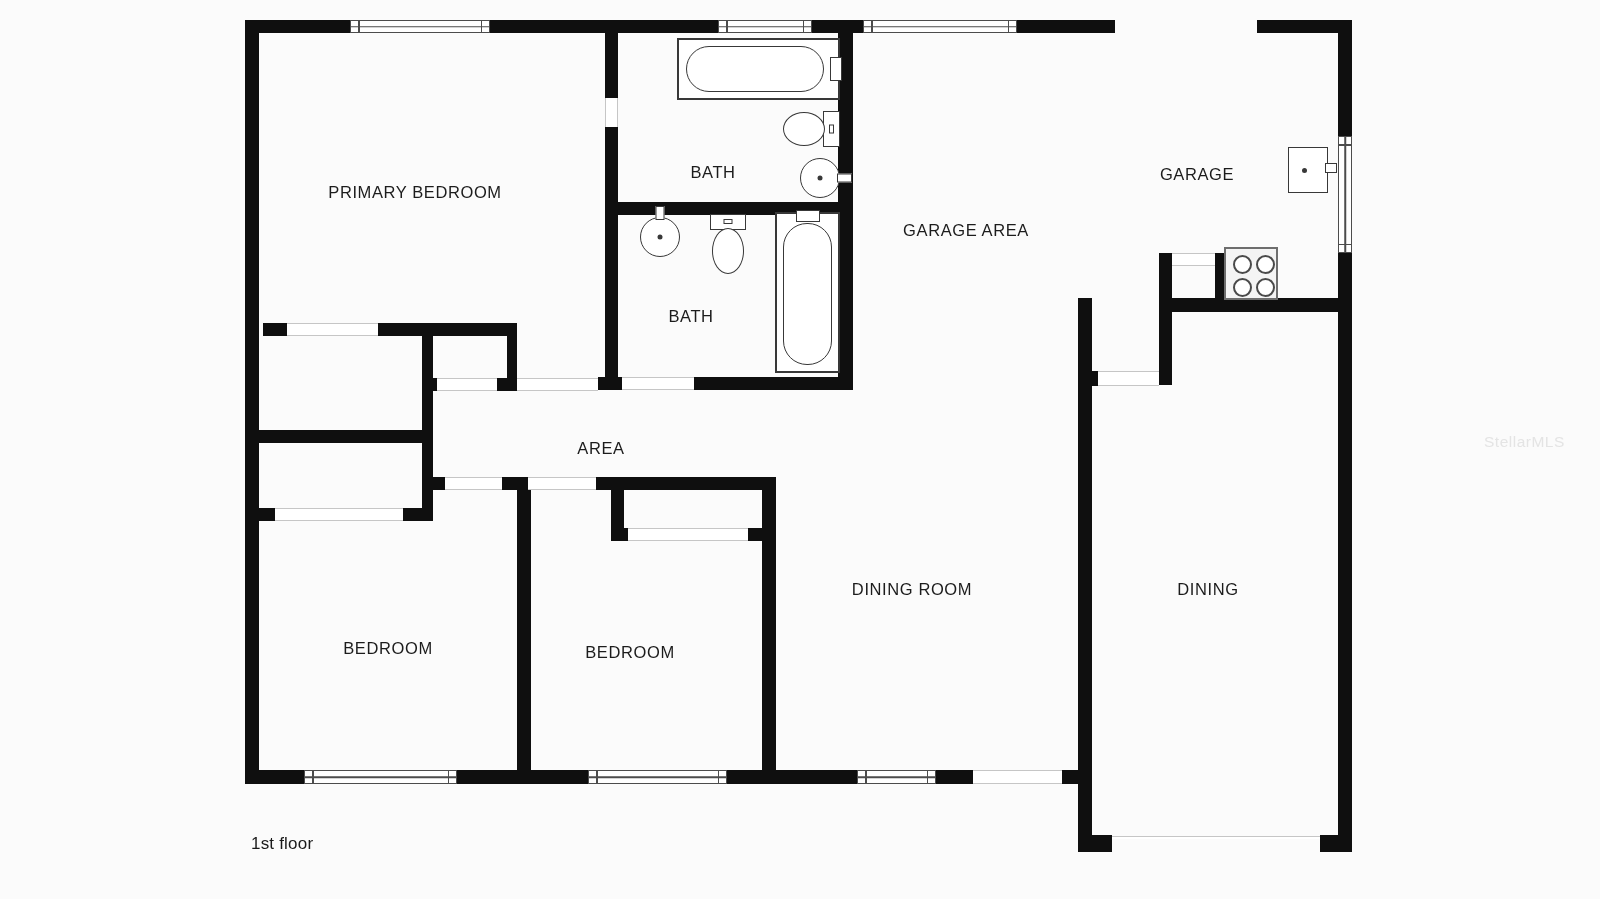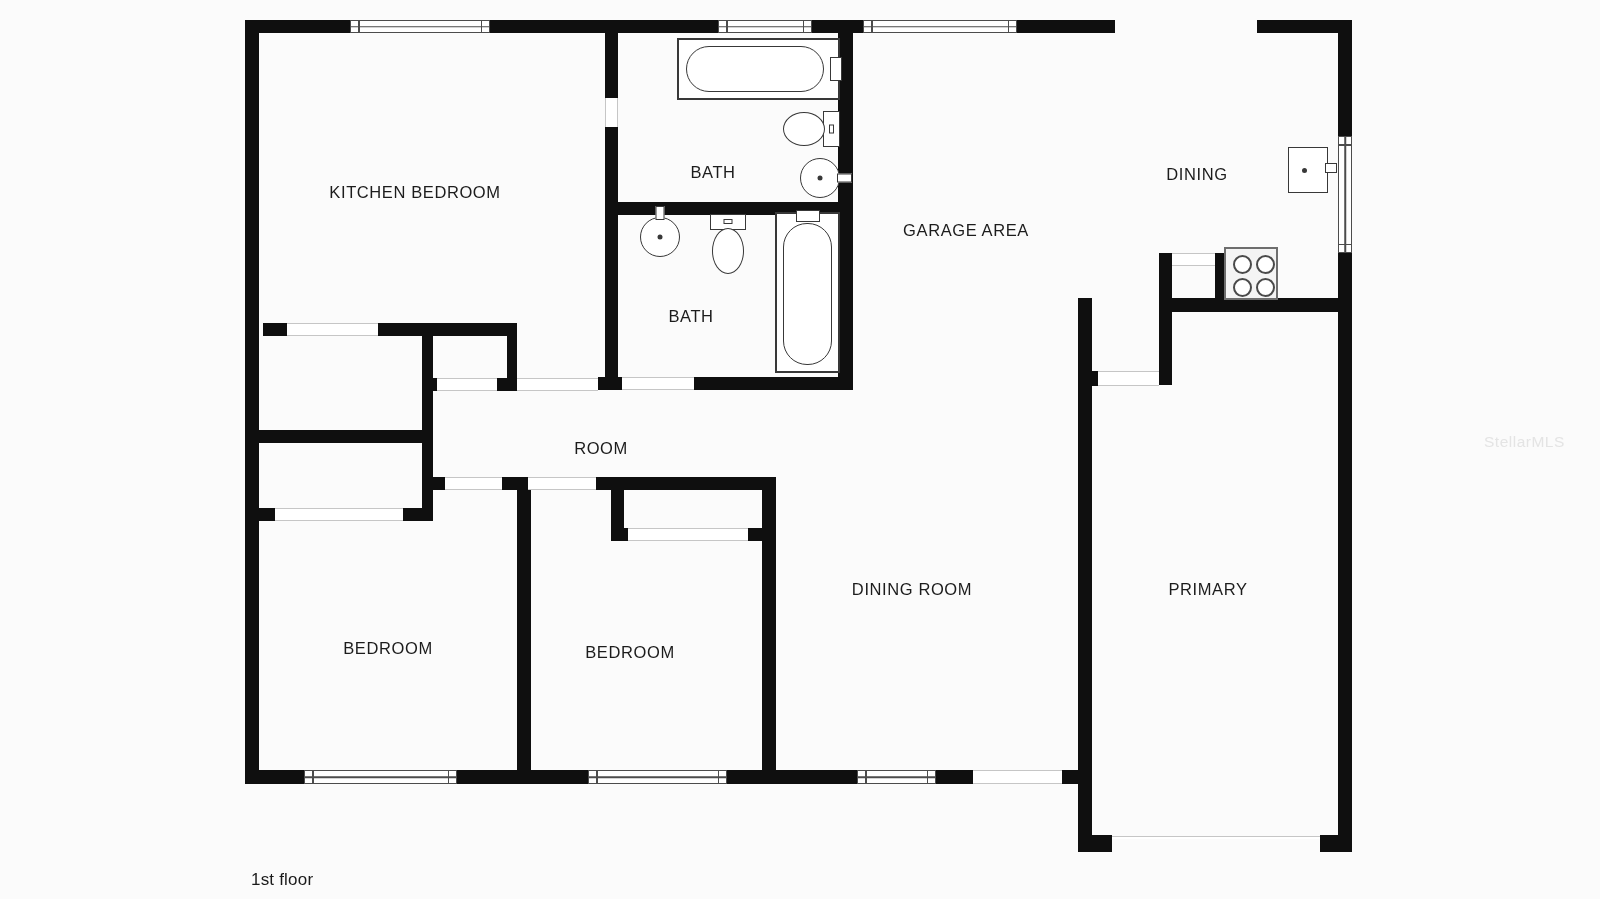--- a/index.html
+++ b/index.html
@@ -12,21 +12,21 @@
   .window{background:#ffffff;border:1.5px solid #4c4c4c;}
   .opening{background:#ffffff;}
   .fixture{background:#ffffff;}
   .room-label{
     position:absolute;transform:translate(-50%,-50%);
     font-size:16.5px;font-weight:500;letter-spacing:.6px;color:#1c1c1c;
     white-space:nowrap;
   }
   #floor-label{
     position:absolute;left:251px;top:834px;font-size:17px;font-weight:400;
-    color:#1a1a1a;letter-spacing:.2px;margin-top:36px;
+    color:#1a1a1a;letter-spacing:.2px;
   }
   #watermark{
     position:absolute;left:1484px;top:433px;font-size:15.5px;font-weight:500;
     color:#e4e4e4;letter-spacing:.5px;
   }
 </style>
 </head>
 <body>
 
 <div id="plan">
@@ -188,23 +188,23 @@
     <div class="abs fixture" style="left: 1224px; top: 247px; width: 54px; height: 53px; border: 2px solid rgb(110, 110, 110); background: rgb(244, 244, 244);">
       <div style="position: absolute; box-sizing: border-box; left: 6.5px; top: 5.5px; width: 19px; height: 19px; border: 2.5px solid rgb(74, 74, 74); border-radius: 50%; background: rgb(255, 255, 255);"></div>
       <div style="position: absolute; box-sizing: border-box; left: 29.5px; top: 5.5px; width: 19px; height: 19px; border: 2.5px solid rgb(74, 74, 74); border-radius: 50%; background: rgb(255, 255, 255);"></div>
       <div style="position: absolute; box-sizing: border-box; left: 6.5px; top: 28.5px; width: 19px; height: 19px; border: 2.5px solid rgb(74, 74, 74); border-radius: 50%; background: rgb(255, 255, 255);"></div>
       <div style="position: absolute; box-sizing: border-box; left: 29.5px; top: 28.5px; width: 19px; height: 19px; border: 2.5px solid rgb(74, 74, 74); border-radius: 50%; background: rgb(255, 255, 255);"></div>
     </div>
     <div class="abs fixture" style="left: 1288px; top: 147px; width: 40px; height: 46px; border: 1.5px solid rgb(56, 56, 56);">
       <div style="position: absolute; box-sizing: border-box; left: 13px; top: 20px; width: 5px; height: 5px; border-radius: 50%; background: rgb(56, 56, 56);"></div>
       <div style="position: absolute; box-sizing: border-box; right: -10px; top: 15px; width: 12px; height: 10px; border: 1.5px solid rgb(56, 56, 56); background: rgb(255, 255, 255);"></div>
     </div>
-    <span class="room-label" style="left: 415px; top: 192px;">KITCHEN BEDROOM</span>
+    <span class="room-label" style="left: 415px; top: 192px;">PRIMARY BEDROOM</span>
     <span class="room-label" style="left: 713px; top: 172px;">BATH</span>
     <span class="room-label" style="left: 691px; top: 316px;">BATH</span>
     <span class="room-label" style="left: 966px; top: 230px;">GARAGE AREA</span>
-    <span class="room-label" style="left: 1197px; top: 174px;">DINING</span>
-    <span class="room-label" style="left: 601px; top: 448px;">ROOM</span>
+    <span class="room-label" style="left: 1197px; top: 174px;">GARAGE</span>
+    <span class="room-label" style="left: 601px; top: 448px;">AREA</span>
     <span class="room-label" style="left: 388px; top: 648px;">BEDROOM</span>
     <span class="room-label" style="left: 630px; top: 652px;">BEDROOM</span>
     <span class="room-label" style="left: 912px; top: 589px;">DINING ROOM</span>
-    <span class="room-label" style="left: 1208px; top: 589px;">PRIMARY</span>
+    <span class="room-label" style="left: 1208px; top: 589px;">DINING</span>
   </div>
 
 </body></html>

